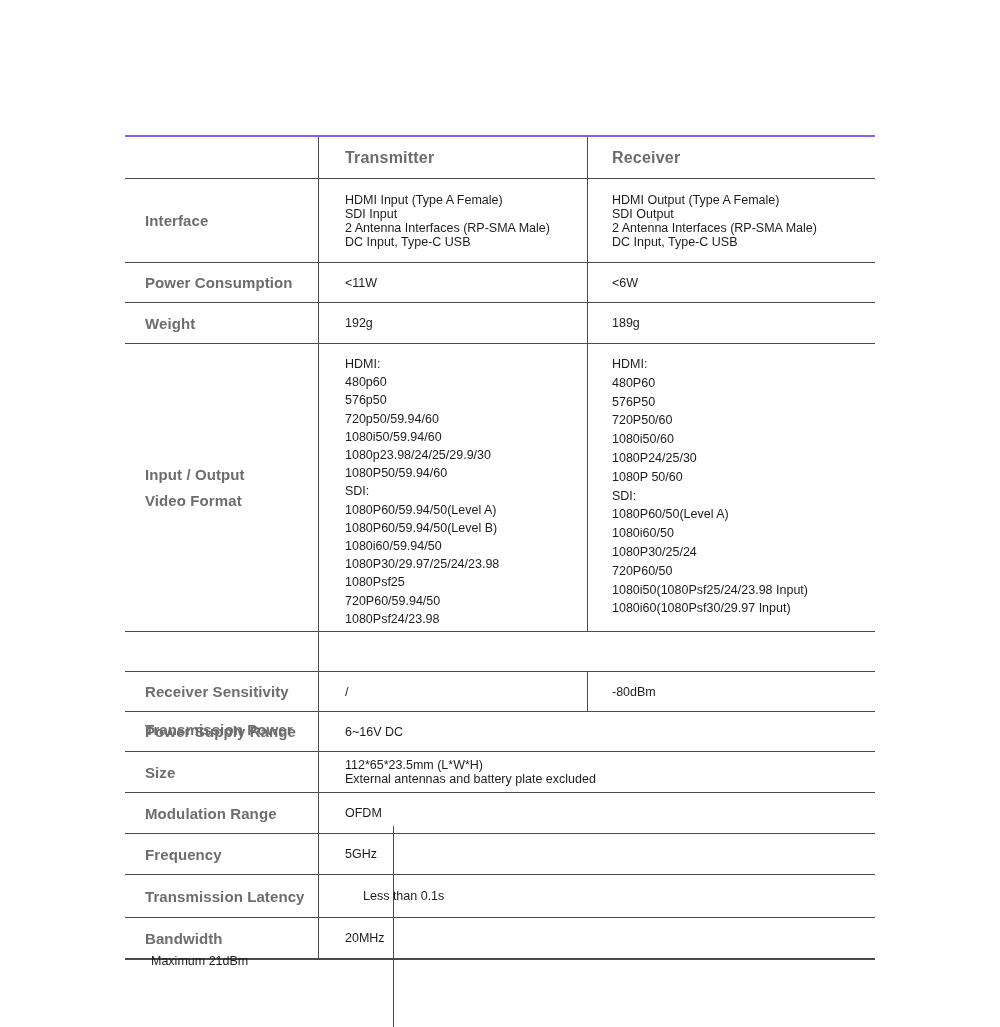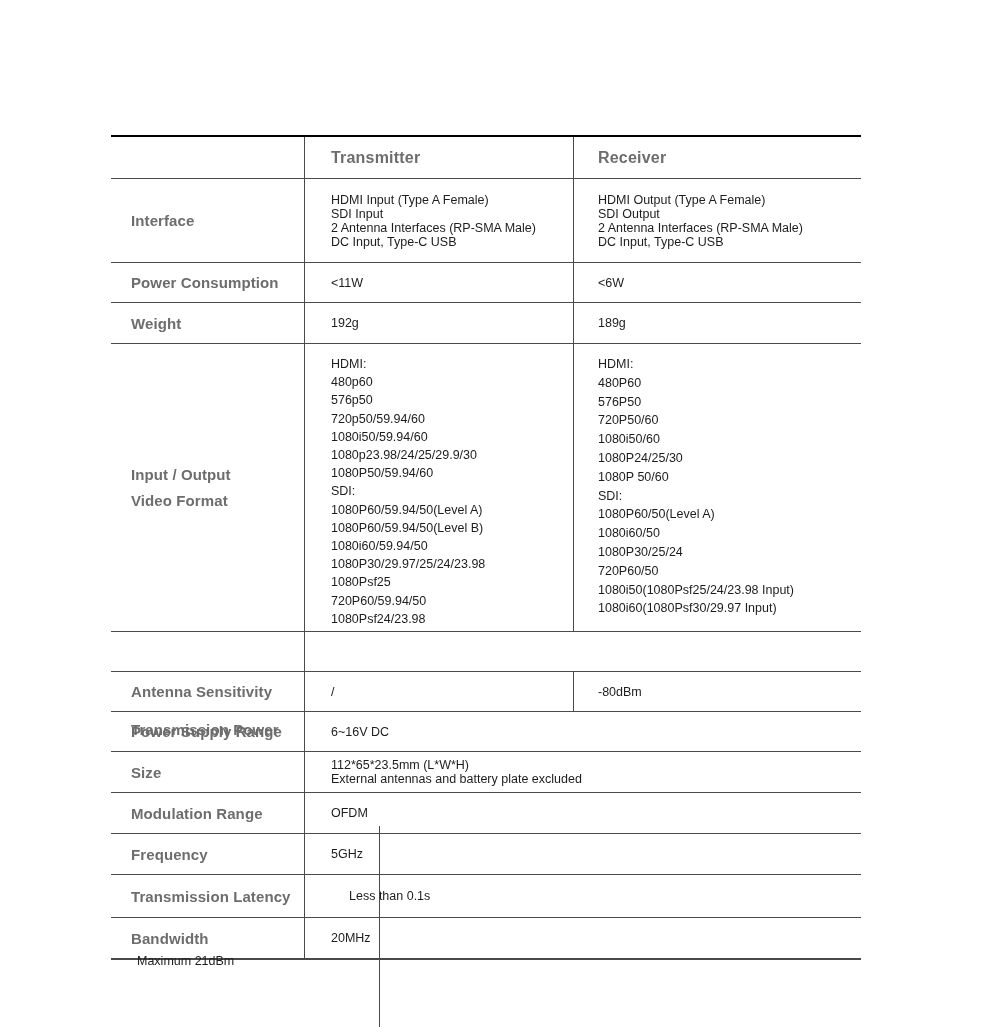--- a/index.html
+++ b/index.html
@@ -7,24 +7,24 @@
   .page {
     position: relative;
     width: 1000px;
     height: 1027px;
     background: #ffffff;
     font-family: "Liberation Sans", sans-serif;
     overflow: hidden;
   }
   .spec-table {
     position: absolute;
-    left: 111px;
+    left: 125px;
     top: 135px;
     width: 750px;
-    border-top: 2px solid #000000;
+    border-top: 2px solid #8b5cf6;
   }
   .row {
     display: flex;
     border-bottom: 1px solid #4a4a4a;
     box-sizing: border-box;
   }
   .row:last-child { border-bottom: 2px solid #4a4a4a; }
   .cell {
     box-sizing: border-box;
     display: flex;
@@ -198,21 +198,21 @@
       <div class="cell c-tx">
         <span class="value">Maximum 21dBm</span>
       </div>
       <div class="cell c-rx">
         <span class="value">/</span>
       </div>
     </div>
 
     <div class="row split r-rsens">
       <div class="cell c-label">
-        <span class="label">Antenna Sensitivity</span>
+        <span class="label">Receiver Sensitivity</span>
       </div>
       <div class="cell c-tx">
         <span class="value">/</span>
       </div>
       <div class="cell c-rx">
         <span class="value">-80dBm</span>
       </div>
     </div>
 
     <div class="row r-psr">

